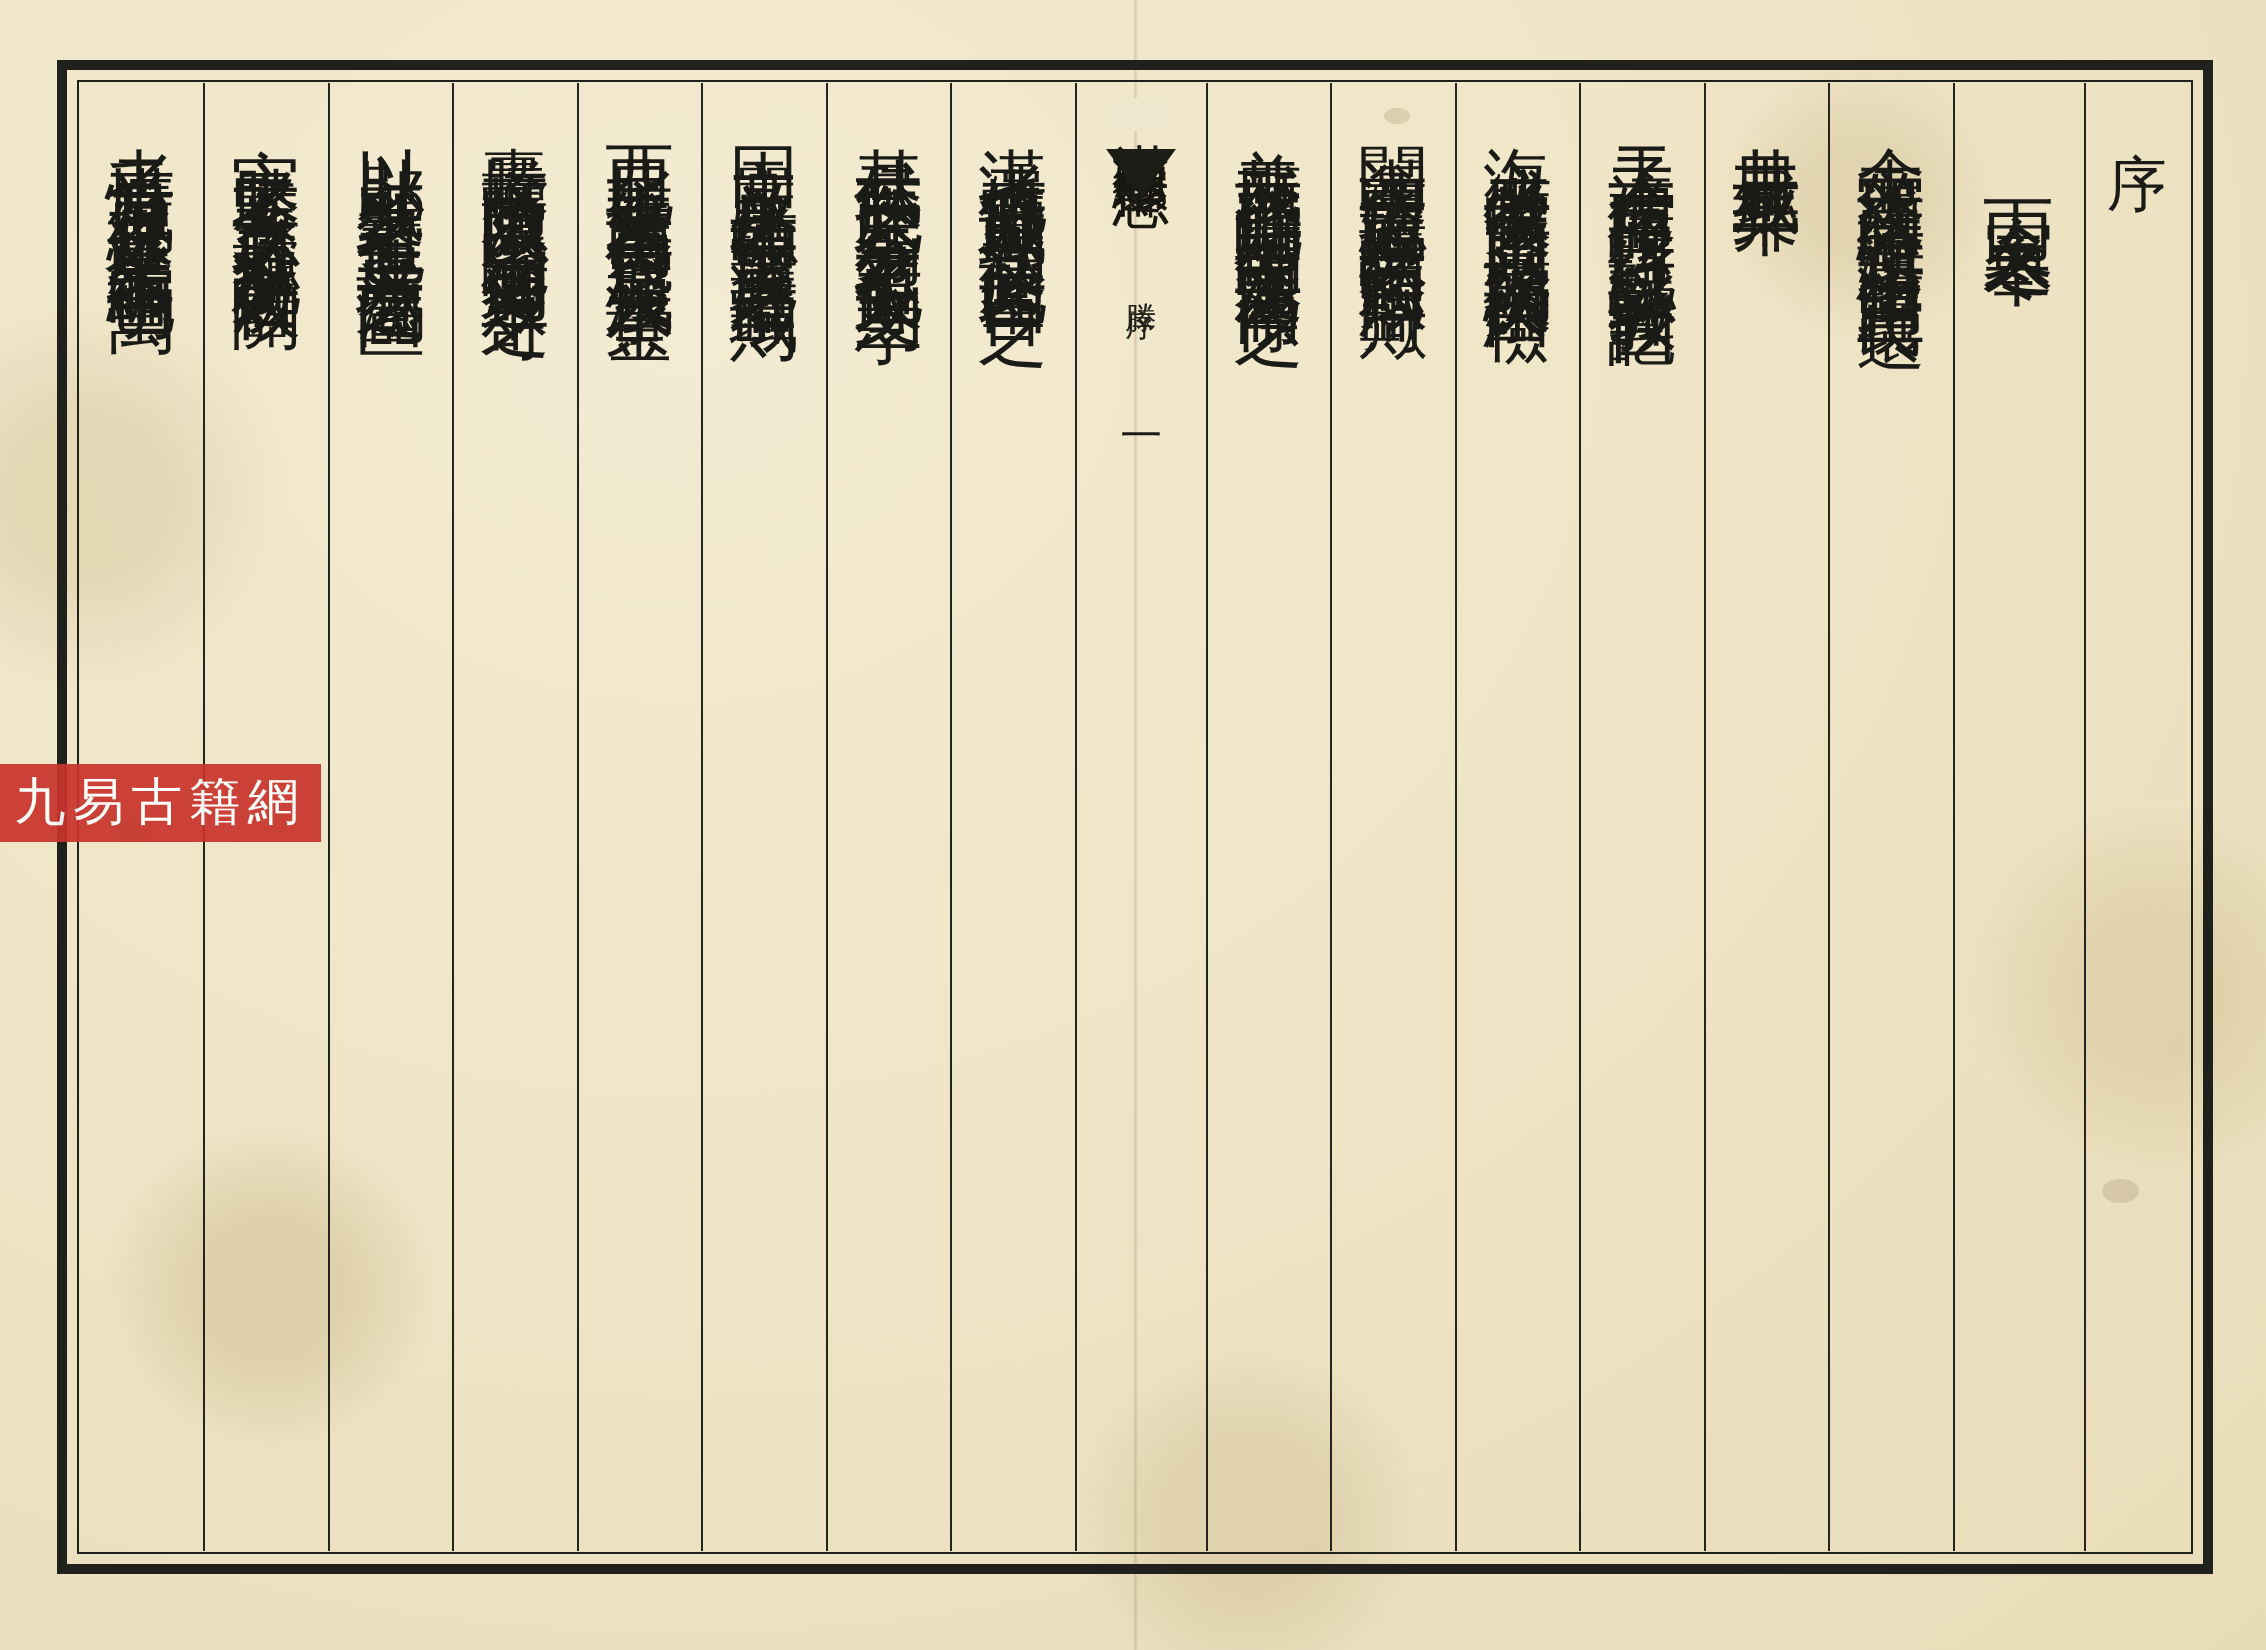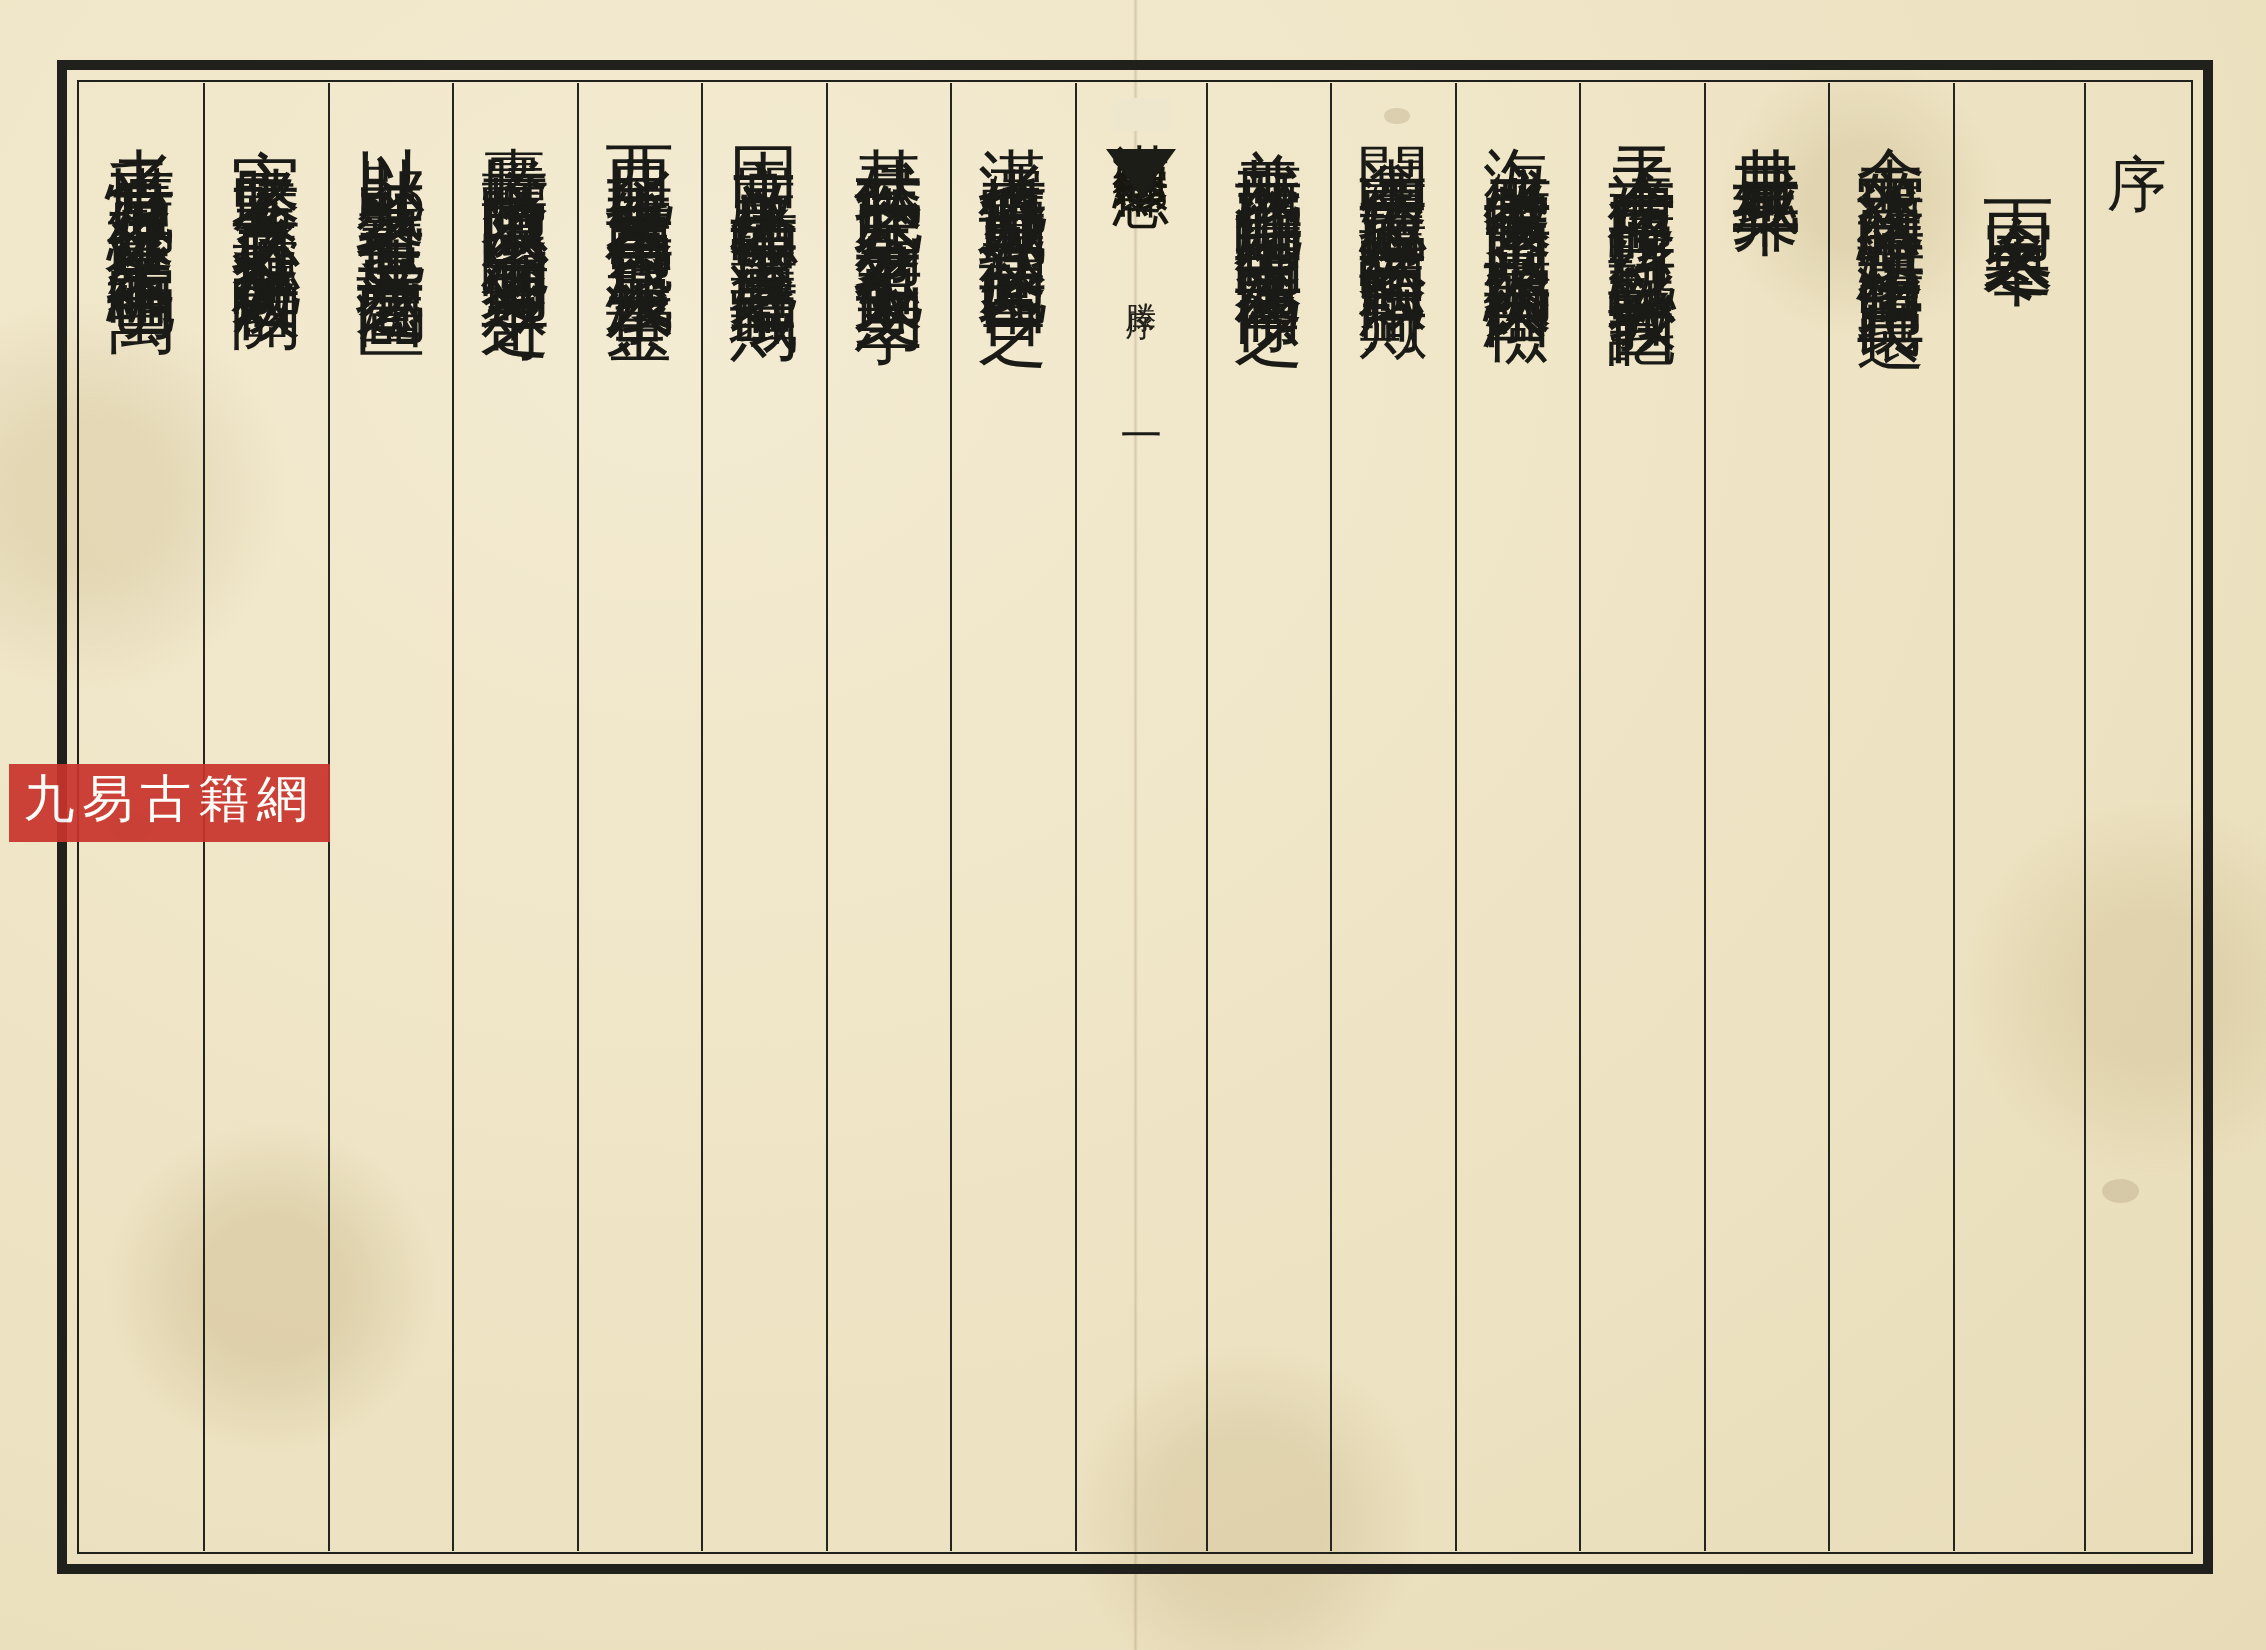--- a/index.html
+++ b/index.html
@@ -150,28 +150,28 @@
     width: 0; height: 0;
     margin-top: 5.5px;
     border-left: 35px solid transparent;
     border-right: 35px solid transparent;
     border-top: 48px solid #1d1d18;
   }
 
   
   #watermark {
     position: absolute;
-    left: 9px;
+    left: 0;
     top: 764px;
     padding: 12.8px 14.6px 14.6px 14.6px;
     background: #c8342c;
     color: #ffffff;
     font-size: 51px;
     letter-spacing: 7.3px;
-    font-family: Liberation Mono, monospace;
+    font-family: Liberation Serif, serif;
     line-height: 1;
     white-space: nowrap;
     opacity: .92;
   }
 
   
   .blot {
     position: absolute;
     border-radius: 50%;
     background: rgba(120,100,60,.18);

